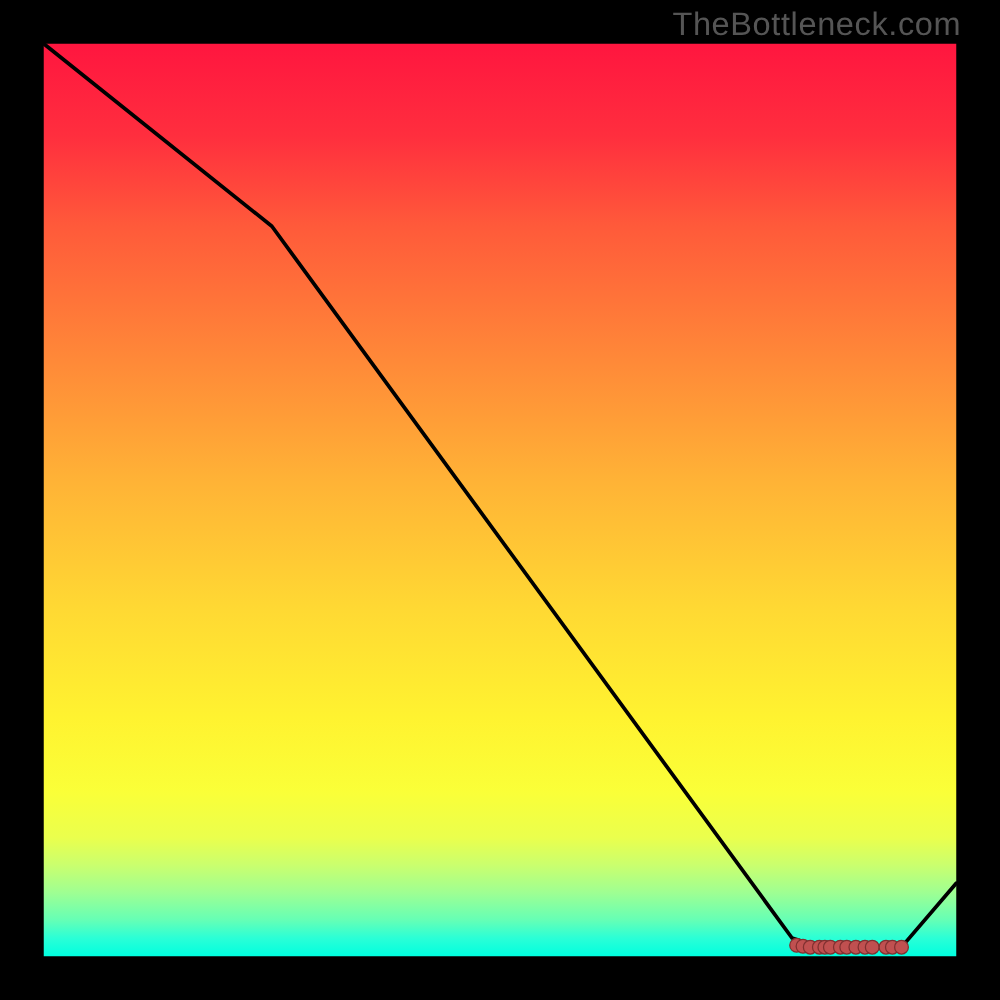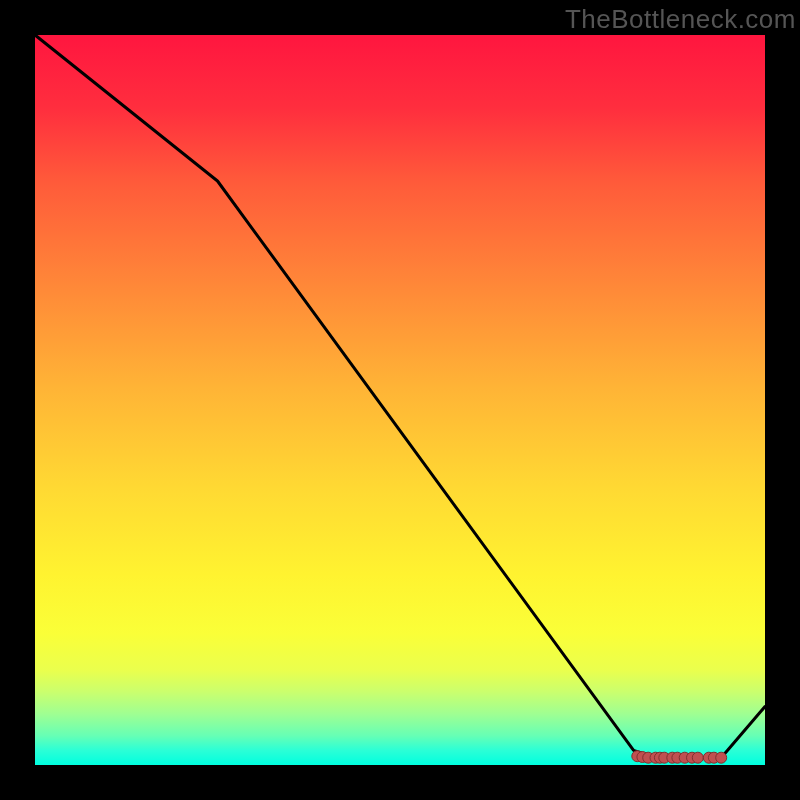--- a/index.html
+++ b/index.html
@@ -13,21 +13,21 @@
   }
   .frame {
     position: relative;
     width: 800px;
     height: 800px;
     background: #000;
   }
   .attribution {
     position: absolute;
     top: 4px;
-    right: 4px;
+    right: 31px;
     color: #555;
     font-size: 26px;
     font-weight: 500;
     letter-spacing: 0.5px;
   }
   .plot {
     position: absolute;
     left: 35px;
     top: 35px;
     width: 730px;

